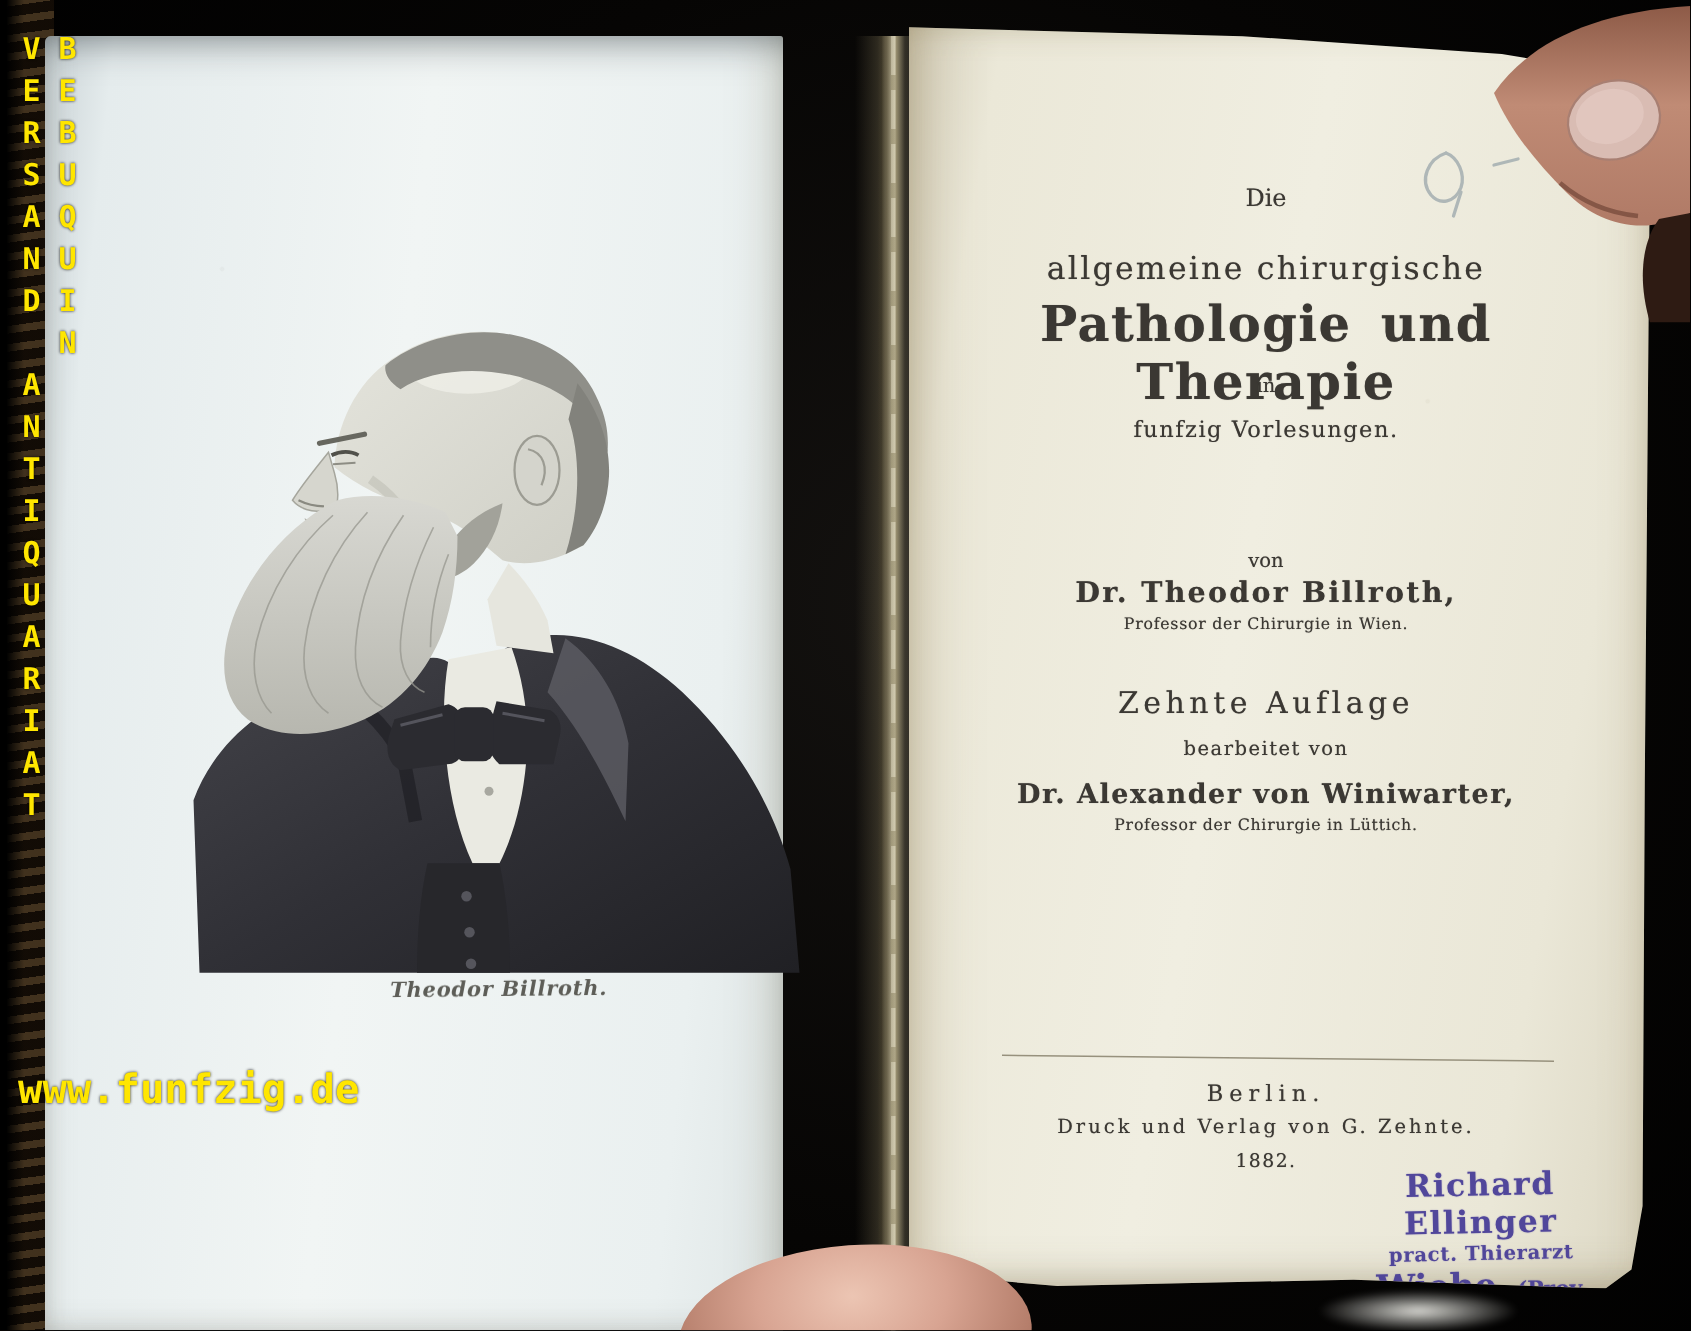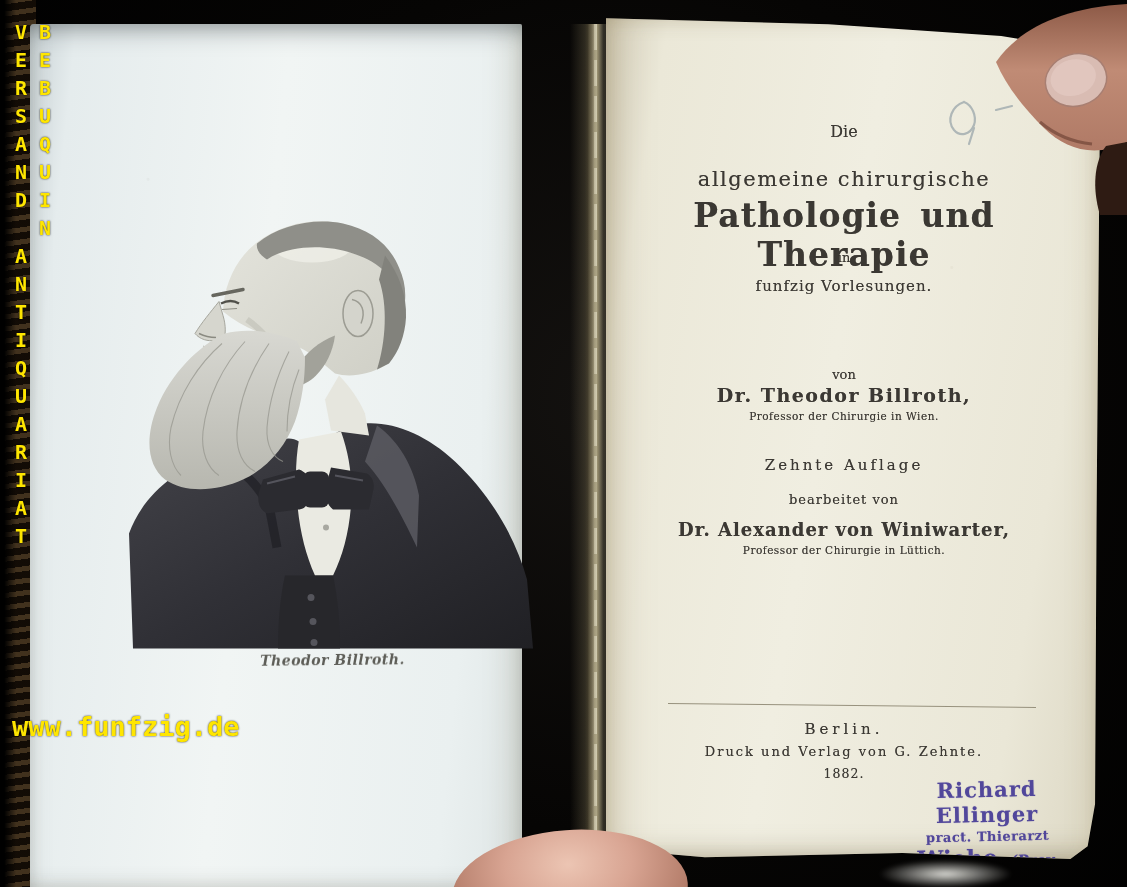--- a/index.html
+++ b/index.html
@@ -69,21 +69,21 @@
     text-shadow:0 0 .5px rgba(45,42,38,.55);}
   .tp-die{top:108px;font-size:16px;}
   .tp-subtitle{top:153px;font-size:21px;letter-spacing:1.5px;}
   .tp-title{top:182px;font-size:33px;font-weight:bold;letter-spacing:1px;word-spacing:7px;}
   .tp-in{top:236px;font-size:13px;}
   .tp-scope{top:263px;font-size:15px;letter-spacing:1px;}
   .tp-handbook{top:308px;font-size:18px;letter-spacing:1.5px;word-spacing:3px;}
   .tp-von{top:353px;font-size:13px;}
   .tp-author{top:370px;font-size:19px;font-weight:bold;letter-spacing:1.5px;}
   .tp-author-title{top:396px;font-size:10.5px;letter-spacing:.5px;}
-  .tp-edition{top:442px;font-size:15px;letter-spacing:3px;}
+  .tp-edition{top:442px;font-size:20px;letter-spacing:3px;}
   .tp-bearbeitet{top:478px;font-size:13px;letter-spacing:1px;}
   .tp-editor{top:505px;font-size:18px;font-weight:bold;letter-spacing:1px;}
   .tp-editor-title{top:530px;font-size:10.5px;letter-spacing:.5px;}
   .tp-rule{position:absolute;left:62px;right:64px;top:691px;height:1px;
     background:#97917d;transform:rotate(.6deg);}
   .tp-city{top:706px;font-size:15px;letter-spacing:4px;}
   .tp-publisher{top:730px;font-size:13px;letter-spacing:2px;}
   .tp-year{top:752px;font-size:12.5px;letter-spacing:1px;}
   
   .stamp{

